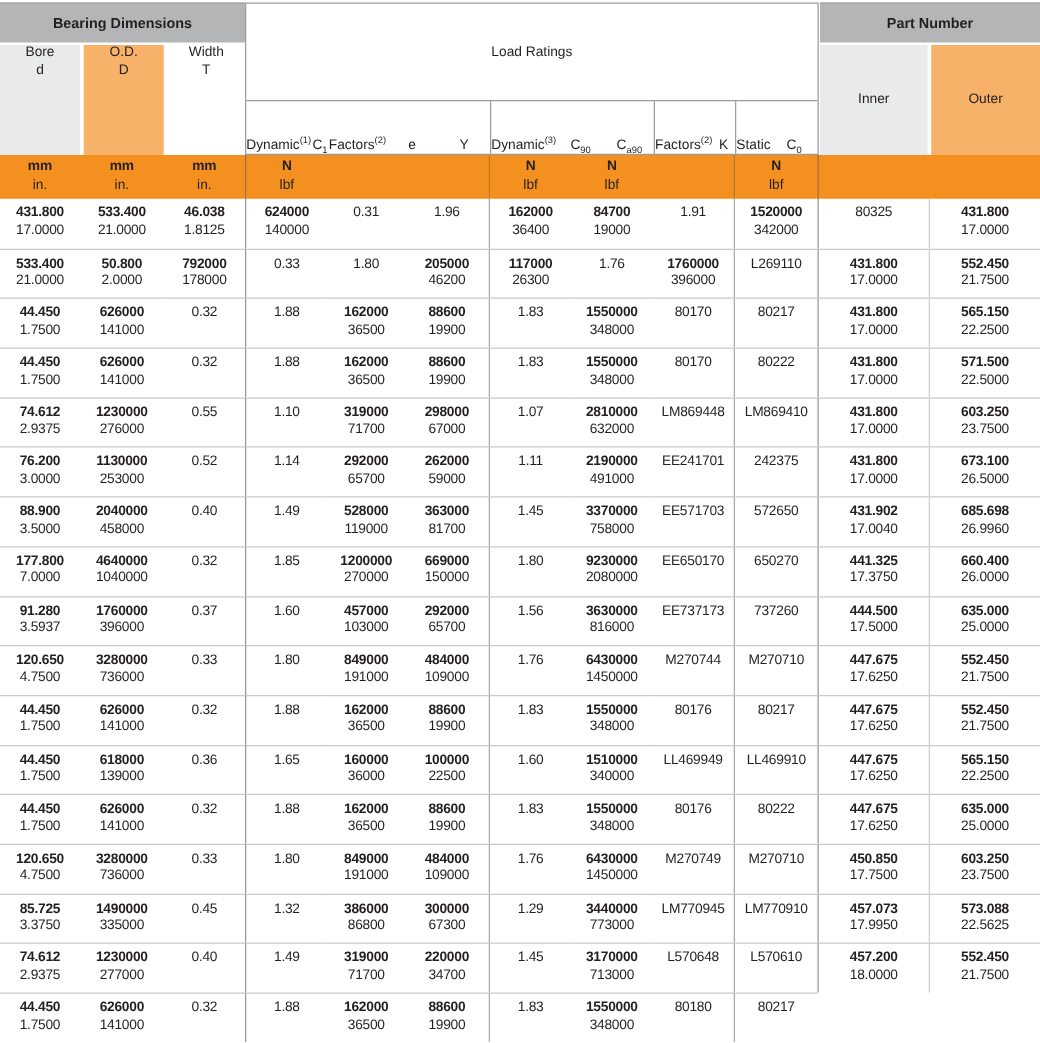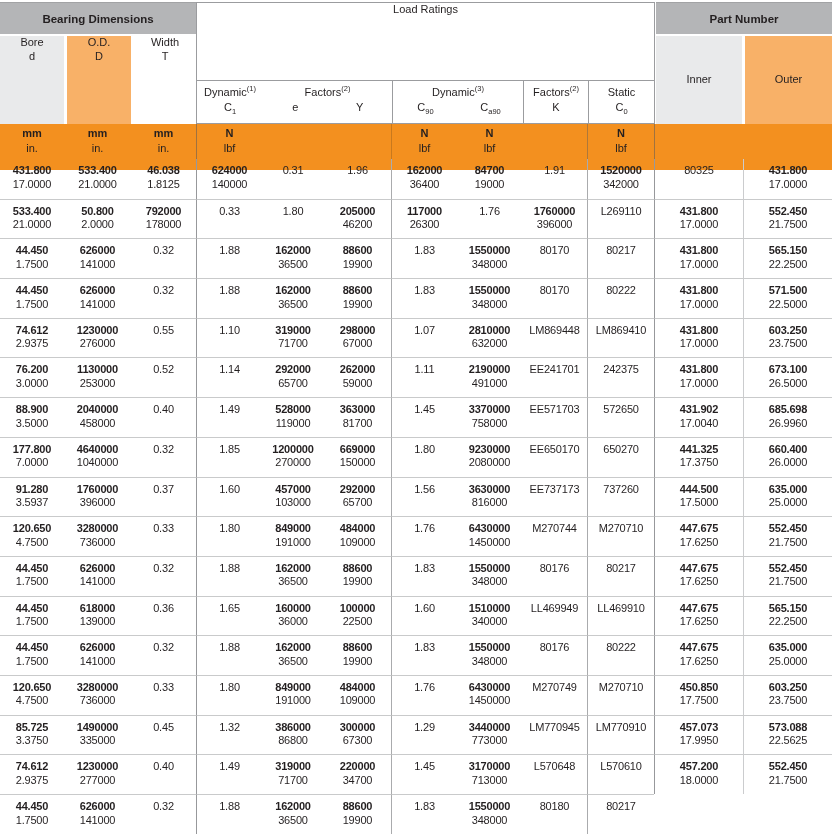--- a/index.html
+++ b/index.html
@@ -17,33 +17,33 @@
          align-items:center;justify-content:flex-start;padding-bottom:9px;box-sizing:border-box;
          font-size:11px;line-height:13.5px;}
   #hdr-bore{left:0;width:64px;background:#e9eaeb;}
   #hdr-od{left:67px;width:64px;background:#f8b168;}
   #hdr-width{left:134px;width:62px;background:#ffffff;}
   #hdr-inner{left:656px;width:86px;background:#e9eaeb;justify-content:center;padding-bottom:0;}
   #hdr-outer{left:745px;width:87px;background:#f8b168;justify-content:center;padding-bottom:0;}
   
   #load-box{position:absolute;left:196px;top:2px;width:459px;height:122px;box-sizing:border-box;
             border:1px solid #9b9c9f;background:#ffffff;display:flex;flex-direction:column;}
-  #load-title{flex:0 0 77px;display:flex;justify-content:center;
+  #load-title{flex:0 0 77px;display:flex;align-items:center;justify-content:center;
               font-size:11px;}
   #load-sub{flex:1;border-top:1px solid #9b9c9f;display:flex;}
-  .lgroup{box-sizing:border-box;display:flex;flex-direction:column;align-items:center;
+  .lgroup{box-sizing:border-box;display:flex;flex-direction:row;align-items:flex-end;
           padding-top:5px;font-size:11px;line-height:13px;}
   .lgroup .syms{display:flex;width:100%;margin-top:2px;}
   .lgroup .sym{flex:1;text-align:center;}
   #lg1{width:66px;} #lg2{width:129px;} #lg3{width:131px;border-left:1px solid #9b9c9f;}
   #lg4{width:65px;border-left:1px solid #9b9c9f;} #lg5{flex:1;border-left:1px solid #9b9c9f;}
   sup{font-size:7.5px;vertical-align:super;line-height:0;}
   sub{font-size:7.5px;vertical-align:sub;line-height:0;}
   
-  #units-band{position:absolute;left:0;top:124px;width:832px;height:46px;background:#f3901f;
+  #units-band{position:absolute;left:0;top:124px;width:832px;height:35px;background:#f3901f;
               display:grid;grid-template-columns:64px 67px 65px 66px 62px 67px 66px 65px 65px 67px 89px 89px;}
   .ucell{box-sizing:border-box;text-align:center;padding-top:2px;font-size:11px;line-height:15px;}
   .ucell .ut{font-weight:bold;}
   #units-band .ucell:nth-child(4){border-left:1px solid rgba(90,90,90,.55);}
   #units-band .ucell:nth-child(7){border-left:1px solid rgba(120,80,30,.35);}
   #units-band .ucell:nth-child(10){border-left:1px solid rgba(90,90,90,.45);}
   #units-band .ucell:nth-child(11){border-left:1px solid rgba(90,90,90,.55);}
   
   #data-grid{position:absolute;left:0;top:159px;width:660px;
              display:grid;grid-template-columns:64px 67px 65px 66px 62px 67px 66px 65px 65px 67px 89px 89px;

